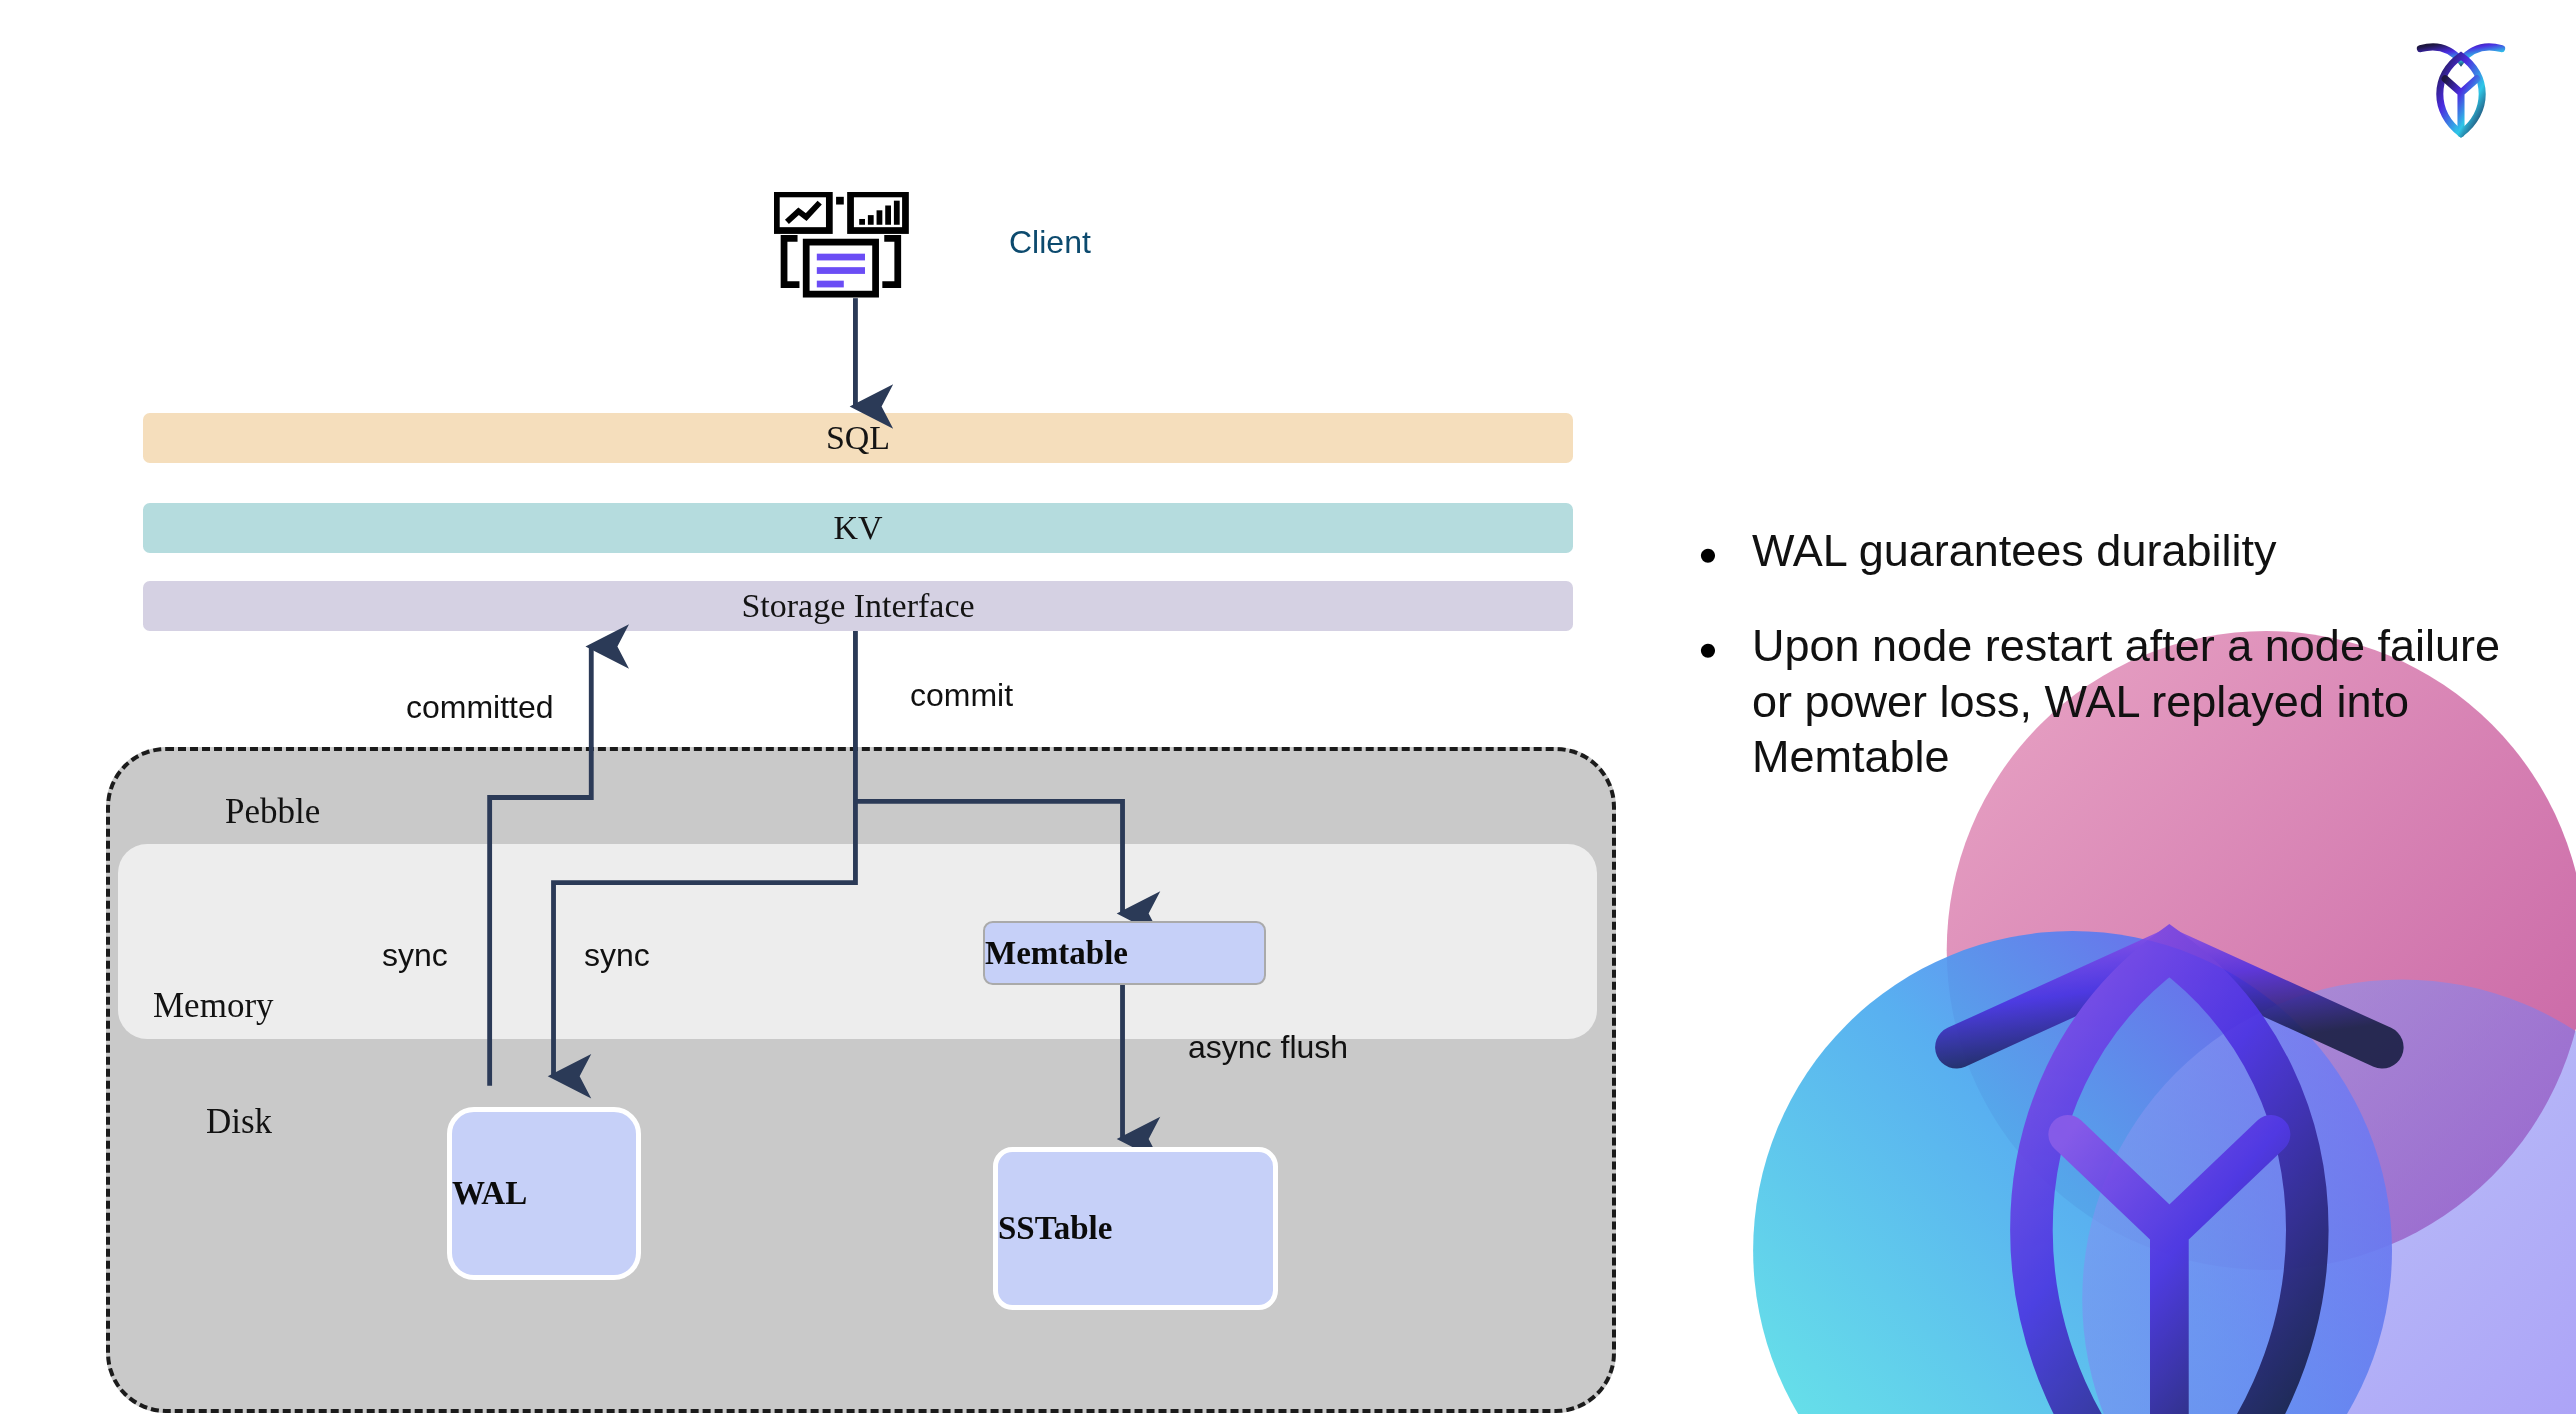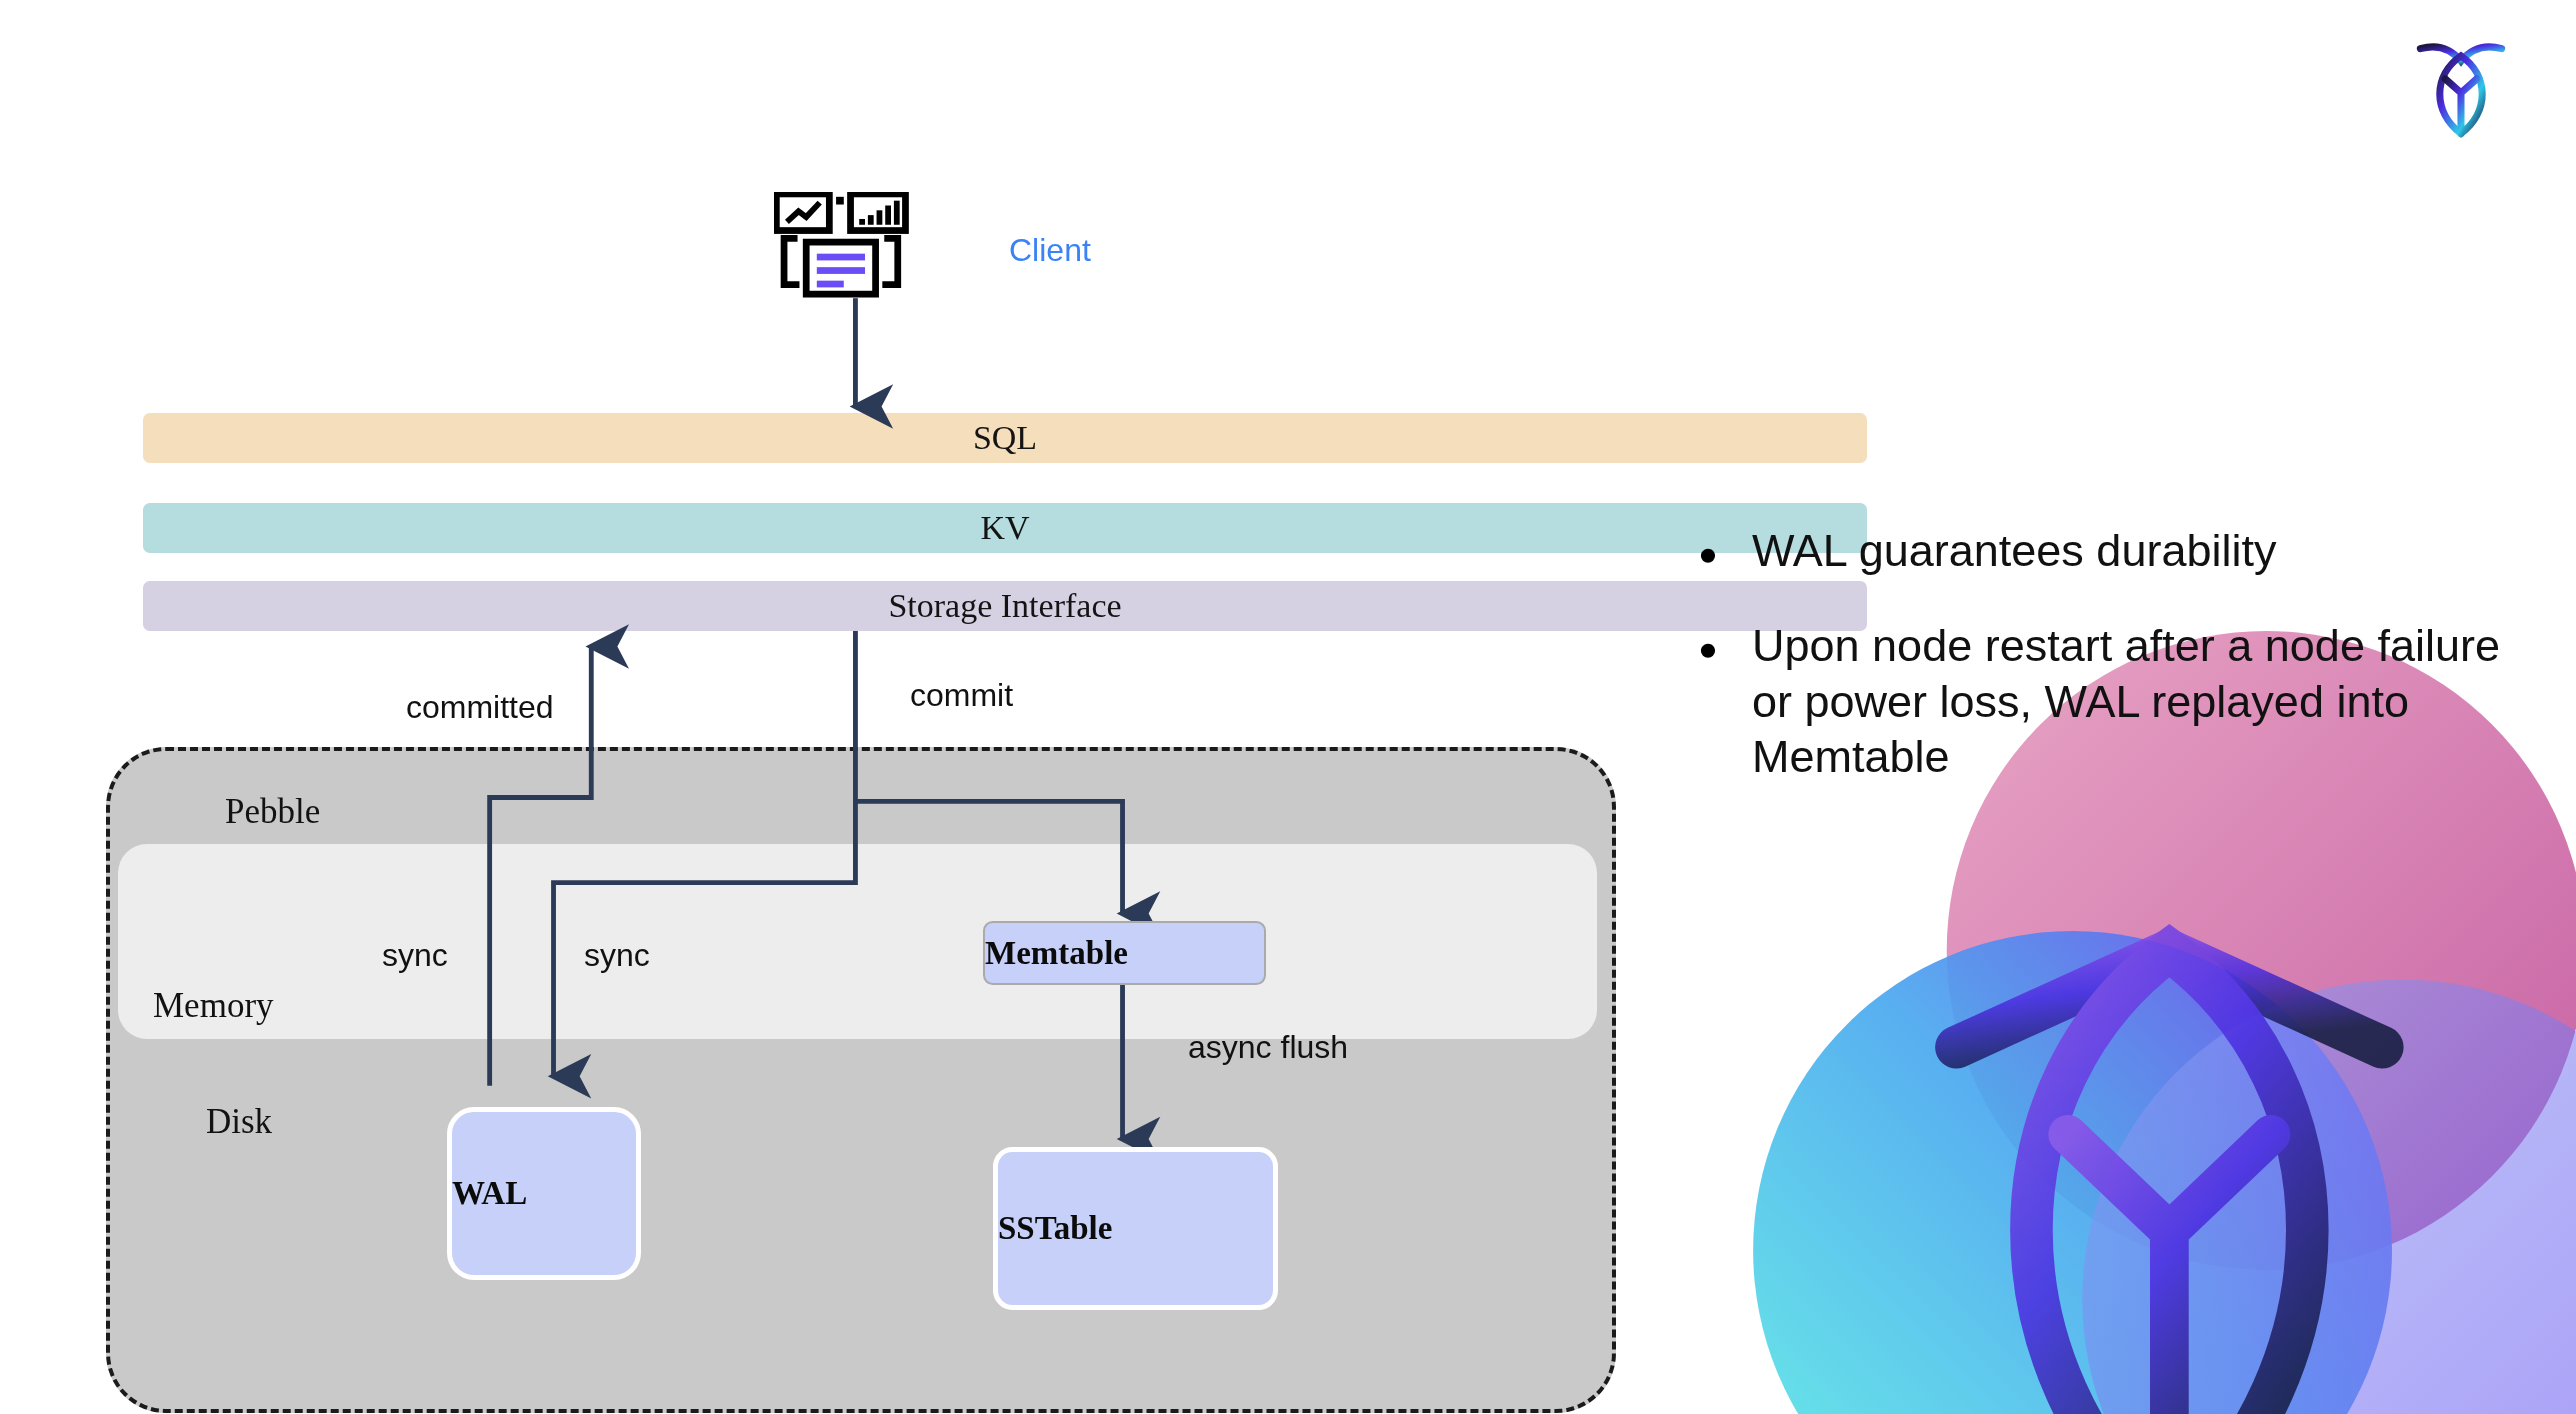--- a/index.html
+++ b/index.html
@@ -63,32 +63,32 @@
     position: absolute;
     left: 774px;
     top: 192px;
     width: 155px;
     height: 106px;
     z-index: 4;
   }
   .client-label {
     position: absolute;
     left: 1009px;
-    top: 232px;
+    top: 224px;
     font-size: 32px;
-    color: #3b82f6;
+    color: #0c4a6e;
     z-index: 4;
     white-space: nowrap;
   }
 
   
   .layer-bar {
     position: absolute;
     left: 143px;
-    width: 1724px;
+    width: 1430px;
     height: 50px;
     border-radius: 6.8px;
     display: flex;
     align-items: center;
     justify-content: center;
     font-family: "Liberation Serif", serif;
     font-size: 34px;
     color: #141414;
     z-index: 3;
   }

